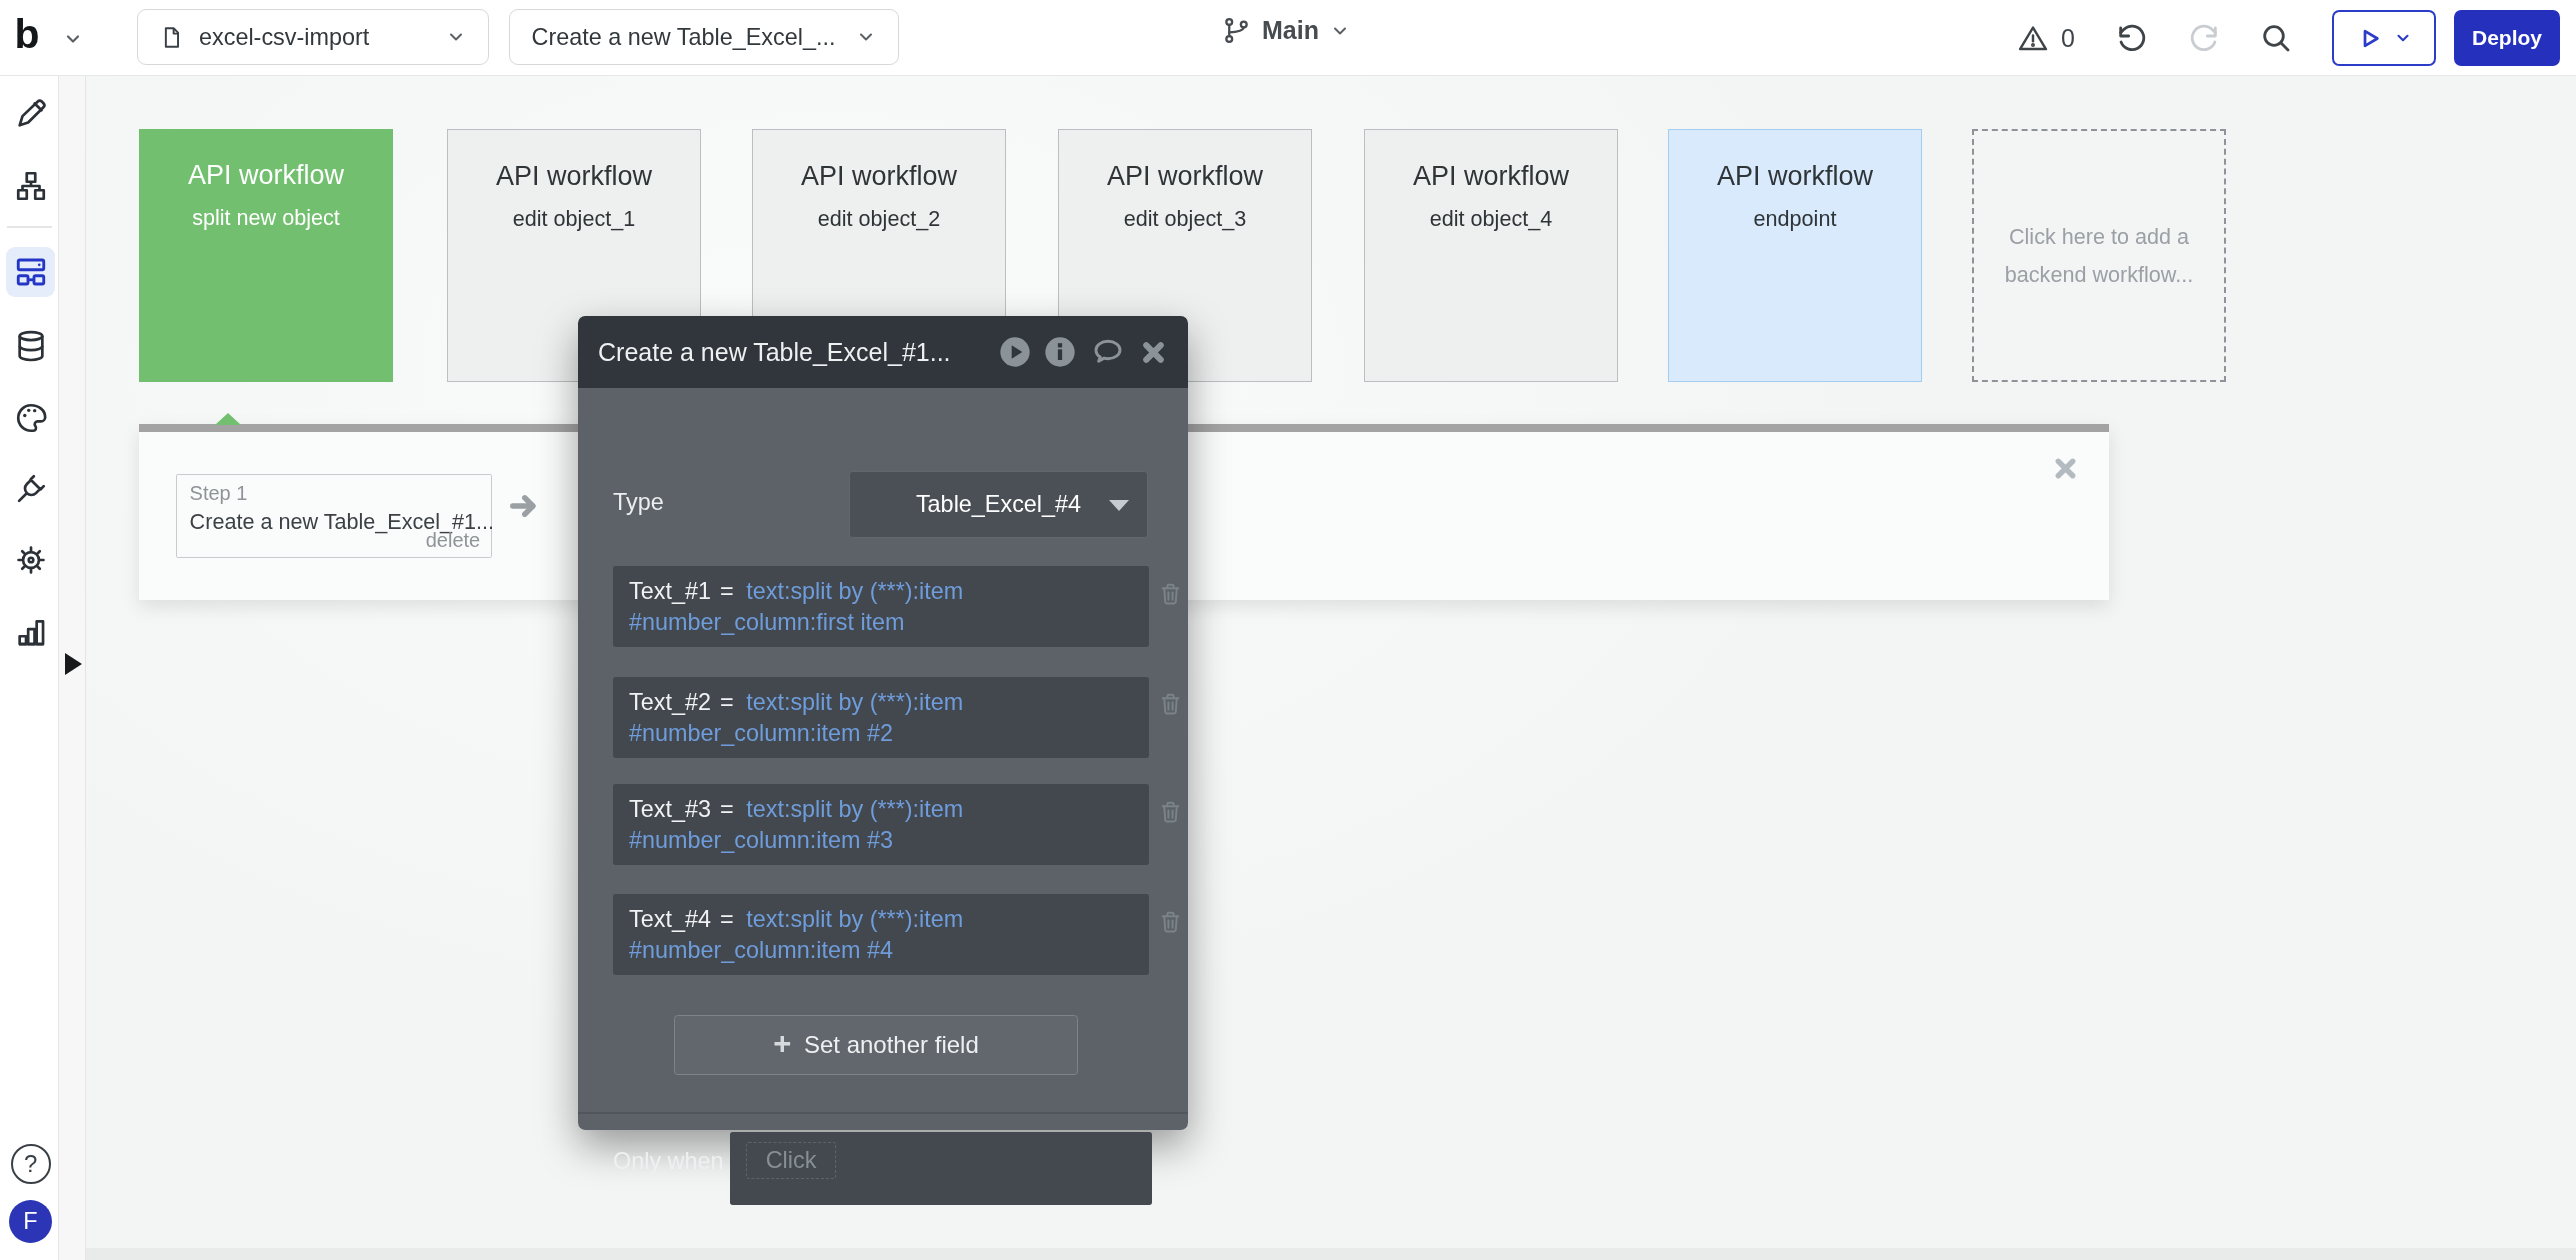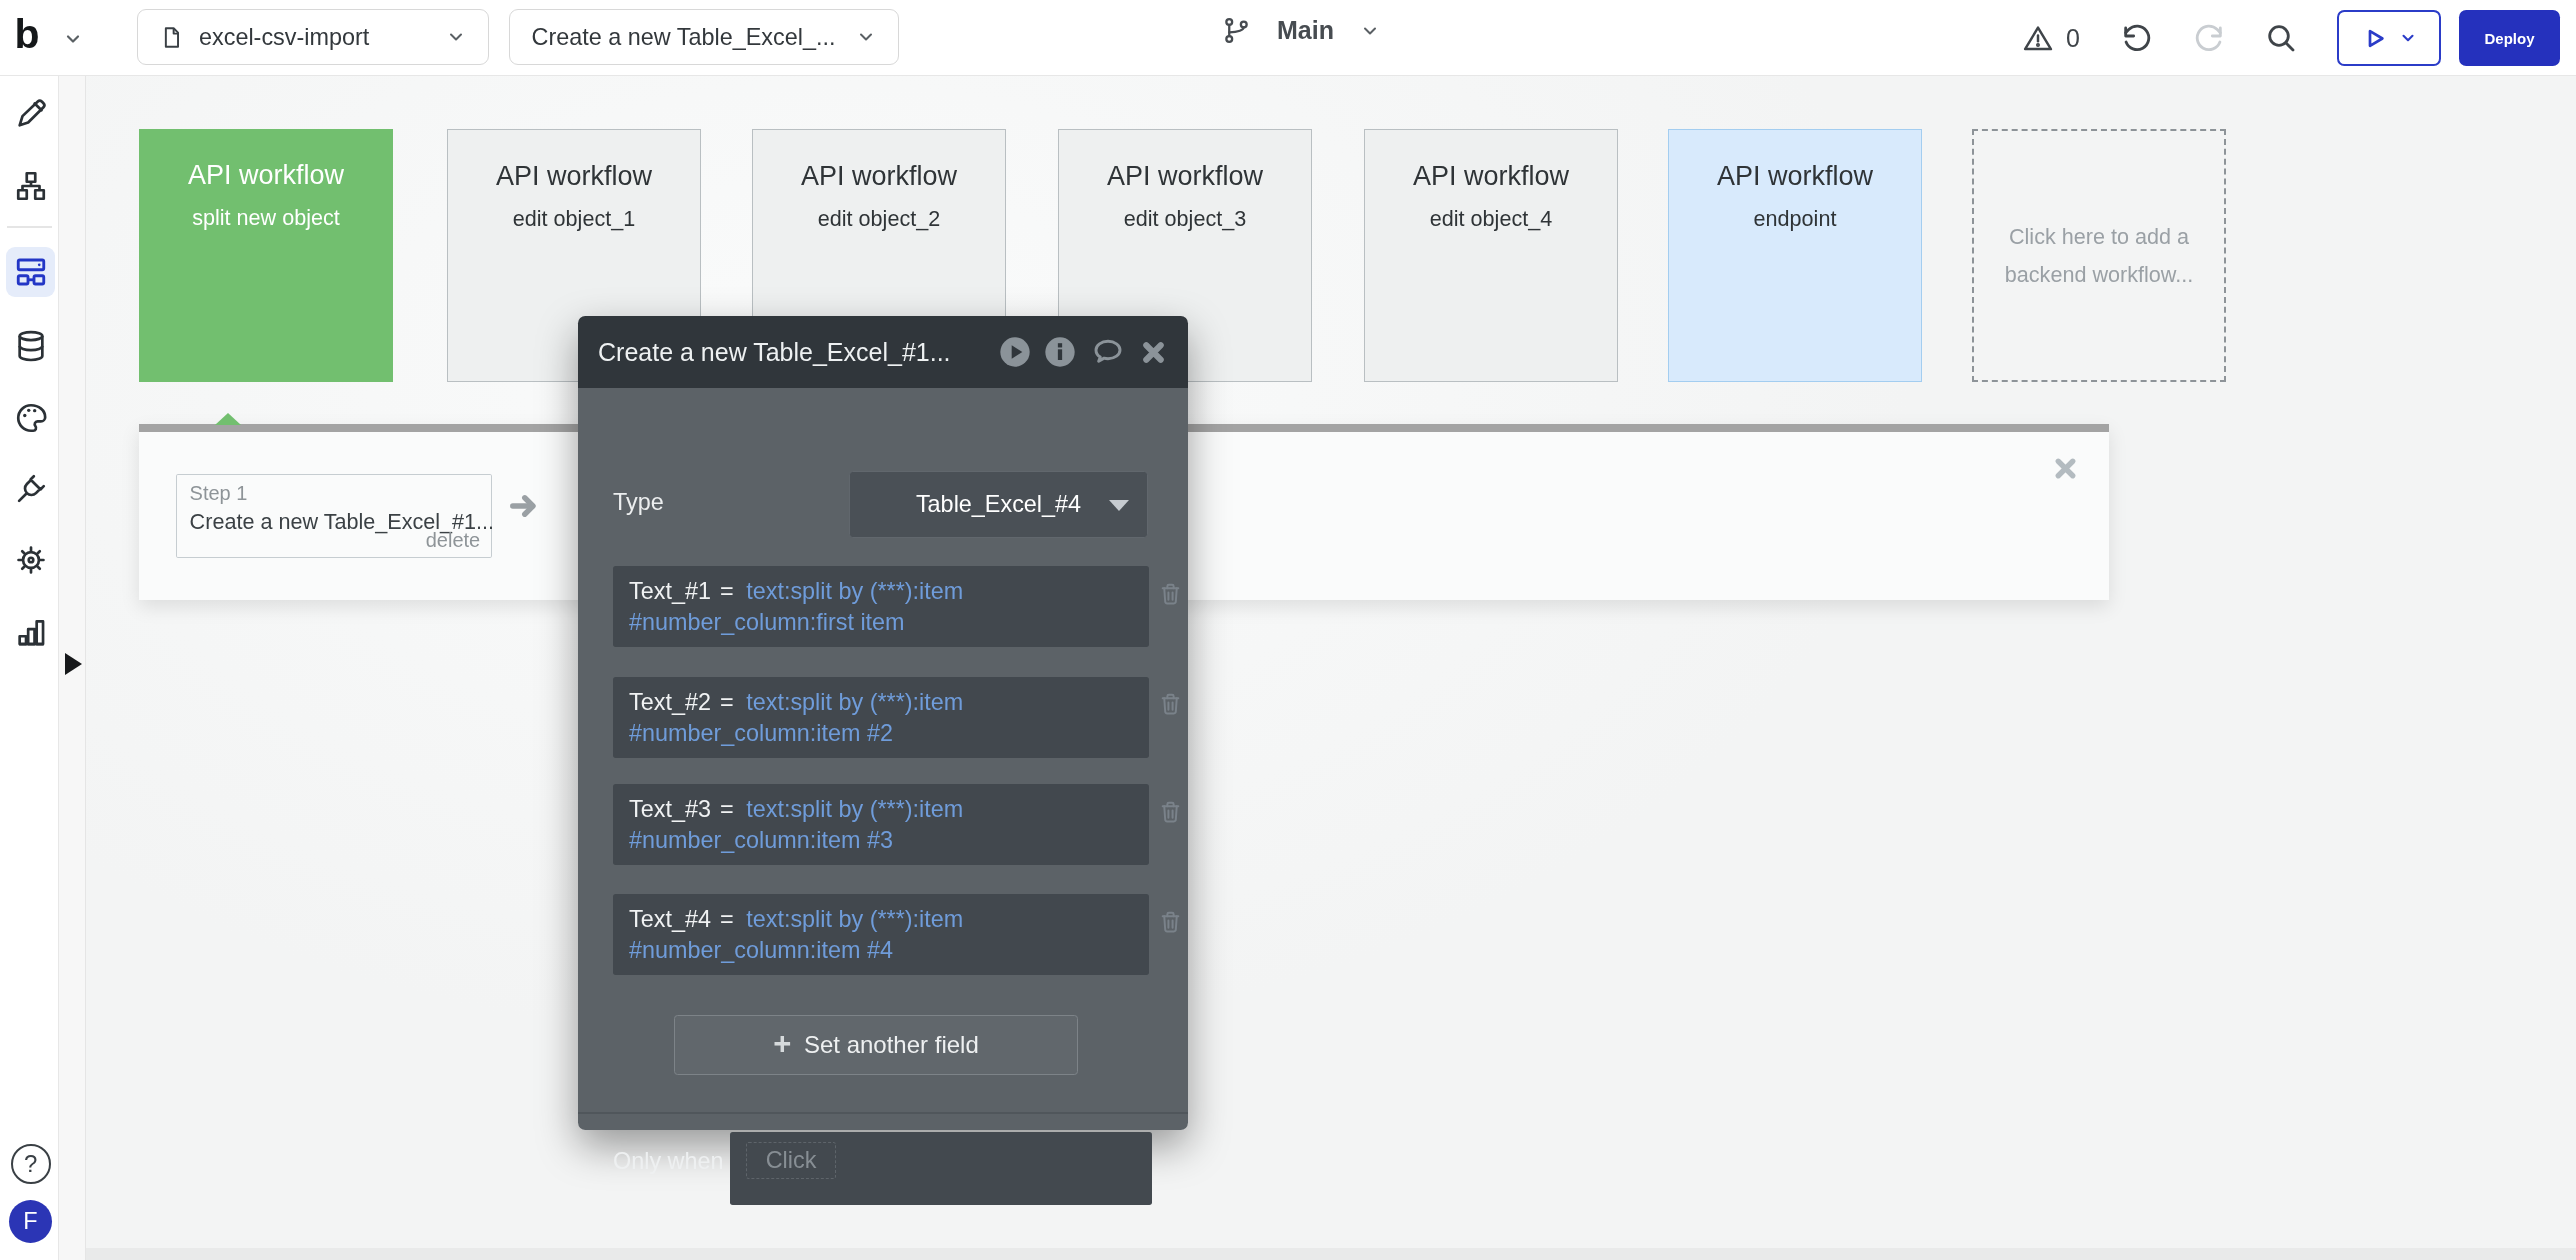--- a/index.html
+++ b/index.html
@@ -10,30 +10,30 @@
   
   .topbar { position:absolute; left:0; top:0; width:2576px; height:76px; background:#ffffff;
             border-bottom:1.8px solid #e7e7e7; z-index:40; }
   .logo { position:absolute; left:14.4px; top:10.8px; font-size:41px; font-weight:bold; color:#15181a; }
   .logo-chev { position:absolute; left:63px; top:29px; color:#5a6064; }
   .tb-select { position:absolute; top:9px; height:56px; background:#fff; border:1.8px solid #d8d8d8;
                border-radius:9px; display:flex; align-items:center; padding:0 21.6px; color:#33383c; font-size:23.4px; }
   .tb-select .chev { margin-left:auto; color:#5a6064; }
   .sel-app  { left:137px; width:352px; }
   .sel-page { left:509px; width:390px; }
-  .branch { position:absolute; left:1222px; top:0; height:61px; display:flex; align-items:center; gap:26px;
+  .branch { position:absolute; left:1222px; top:0; height:61px; display:flex; align-items:center; gap:11px;
             color:#474c51; font-size:25px; font-weight:600; }
   .tb-right { position:absolute; right:16px; top:0; height:76px; display:flex; align-items:center; }
   .issue-group { display:flex; align-items:center; gap:10.8px; color:#3f4449; font-size:25px; margin-right:41px; }
   .tb-icon { margin-right:40px; color:#3f4449; }
   .tb-icon.disabled { color:#c9cdd1; }
   .preview-btn { width:104px; height:56px; border:2.7px solid #2b3cc8; border-radius:7.2px; background:#fff;
                  display:flex; align-items:center; justify-content:center; gap:10.8px; margin-right:18px; }
   .deploy-btn { min-width:101px; height:56px; border-radius:7.2px; background:#2531bd; color:#ffffff;
-                font-size:15px; font-weight:600; display:flex; align-items:center; justify-content:center; padding:8px 18px; border:none; }
+                font-size:21px; font-weight:600; display:flex; align-items:center; justify-content:center; padding:8px 18px; border:none; }
 
   
   .sidebar { position:absolute; left:0; top:76px; width:59px; height:1184px; background:#ffffff;
              border-right:1.8px solid #e7e7e7; z-index:30; }
   .side-icon { position:absolute; left:12.6px; width:36px; height:36px; color:#2b3136;
                display:flex; align-items:center; justify-content:center; }
   .side-divider { position:absolute; left:7.2px; top:150px; width:45px; height:1.8px; background:#e5e5e5; }
   .side-selected-bg { position:absolute; left:6.3px; top:171px; width:49px; height:50px; background:#e5ecfa; border-radius:9px; }
   .side-icon.selected { color:#2336c6; }
   .help-icon { position:absolute; left:10.8px; top:1068px; width:40px; height:40px; border:2.7px solid #3a4045; border-radius:50%;

